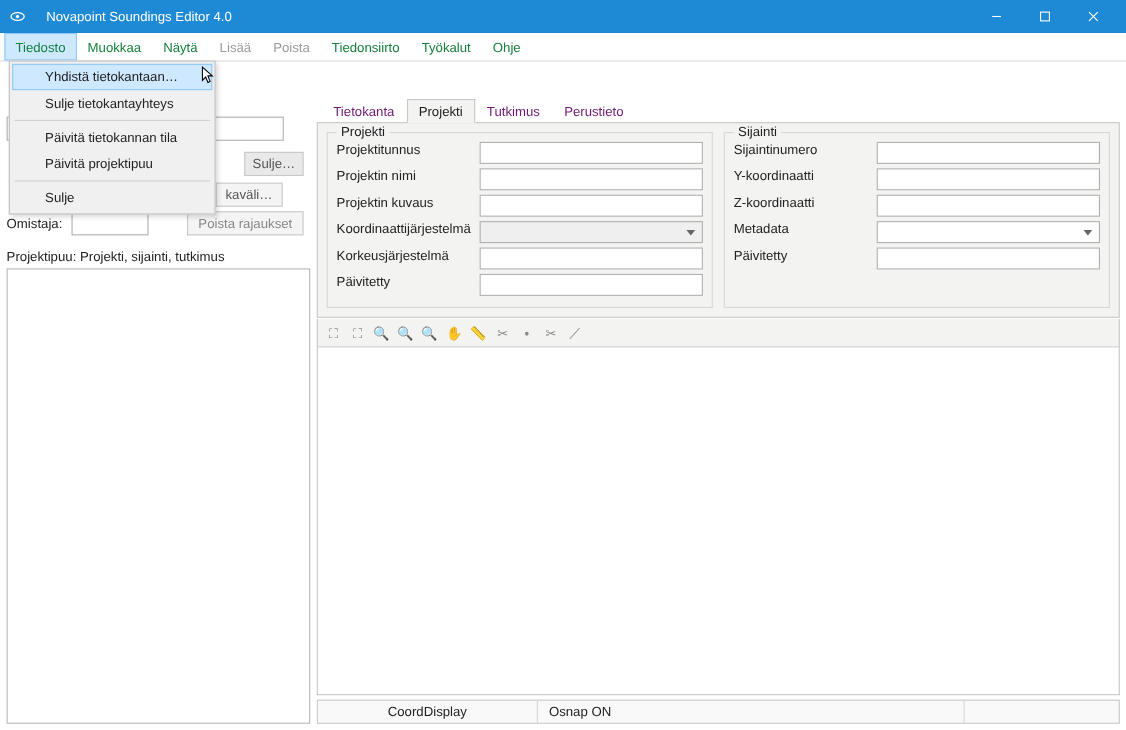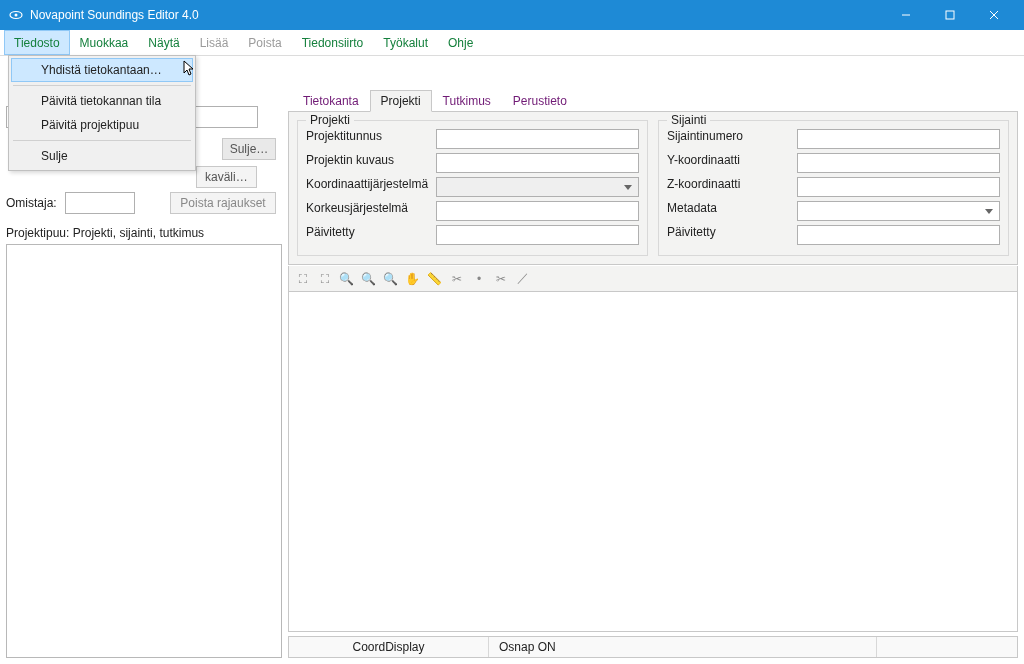--- a/index.html
+++ b/index.html
@@ -1,19 +1,19 @@
 <!DOCTYPE html>
 <html><head>
 <meta charset="utf-8">
 <style>
 * { box-sizing: border-box; margin: 0; padding: 0; font-family: "Segoe UI", Tahoma, sans-serif; font-size: 12px; }
 body { background: #fff; width: 1024px; height: 664px; overflow: hidden; position: relative; }
 
 
-.titlebar { height: 30px; background: #1e8ad6; color: #fff; display: flex; align-items: center; padding: 0 8px; }
+.titlebar { height: 30px; background: #1e8ad6; color: #fff; display: flex; align-items: center; padding: 0 8px; gap: 12px; }
 .titlebar .logo { width: 16px; height: 16px; margin-right: 6px; display: flex; align-items: center; justify-content: center; }
 .titlebar .title { flex: 1; font-size: 12px; }
 .titlebar .win-controls { display: flex; }
 .titlebar .win-btn { width: 44px; height: 30px; display: flex; align-items: center; justify-content: center; cursor: pointer; }
 
 
 .menubar { height: 26px; background: #fff; display: flex; align-items: stretch; border-bottom: 1px solid #dcdcdc; padding: 0 4px; }
 .menubar .menu-item { padding: 0 10px; display: flex; align-items: center; cursor: pointer; color: #15803d; }
 .menubar .menu-item.disabled { color: #9b9b9b; cursor: default; }
 .menubar .menu-item.open { background: #cde8ff; border: 1px solid #90c8f6; padding: 0 9px; }
@@ -110,20 +110,21 @@
     <div class="menu-item">Näytä</div>
     <div class="menu-item disabled">Lisää</div>
     <div class="menu-item disabled">Poista</div>
     <div class="menu-item">Tiedonsiirto</div>
     <div class="menu-item">Työkalut</div>
     <div class="menu-item">Ohje</div>
   </div>
 
 <div class="dropdown" id="dropdown">
     <div class="dd-item hover">Yhdistä tietokantaan…</div>
+    <div class="dd-item">Sulje tietokantayhteys</div>
     <div class="dd-sep"></div>
     <div class="dd-item">Päivitä tietokannan tila</div>
     <div class="dd-item">Päivitä projektipuu</div>
     <div class="dd-sep"></div>
     <div class="dd-item">Sulje</div>
   </div>
 
 <div class="cursor">
   <svg width="14" height="18" viewBox="0 0 14 18">
       <path d="M1 1 L1 13 L4 10 L6 15 L8 14 L6 9 L10 9 Z" fill="#fff" stroke="#000" stroke-width="1"></path>
@@ -153,20 +154,24 @@
         <div class="tab">Tutkimus</div>
         <div class="tab">Perustieto</div>
       </div>
     <div class="tab-content">
       <div class="fieldsets">
         <div class="fs">
           <span class="fs-legend">Projekti</span>
           <div id="projekti-rows">
               <div class="frow">
                 <div class="flabel">Projektitunnus</div>
+                <div class="finput"></div>
+              </div>
+              <div class="frow">
+                <div class="flabel">Projektin nimi</div>
                 <div class="finput"></div>
               </div>
               <div class="frow">
                 <div class="flabel">Projektin kuvaus</div>
                 <div class="finput"></div>
               </div>
               <div class="frow">
                 <div class="flabel">Koordinaattijärjestelmä</div>
                 <div class="fselect disabled"></div>
               </div>

